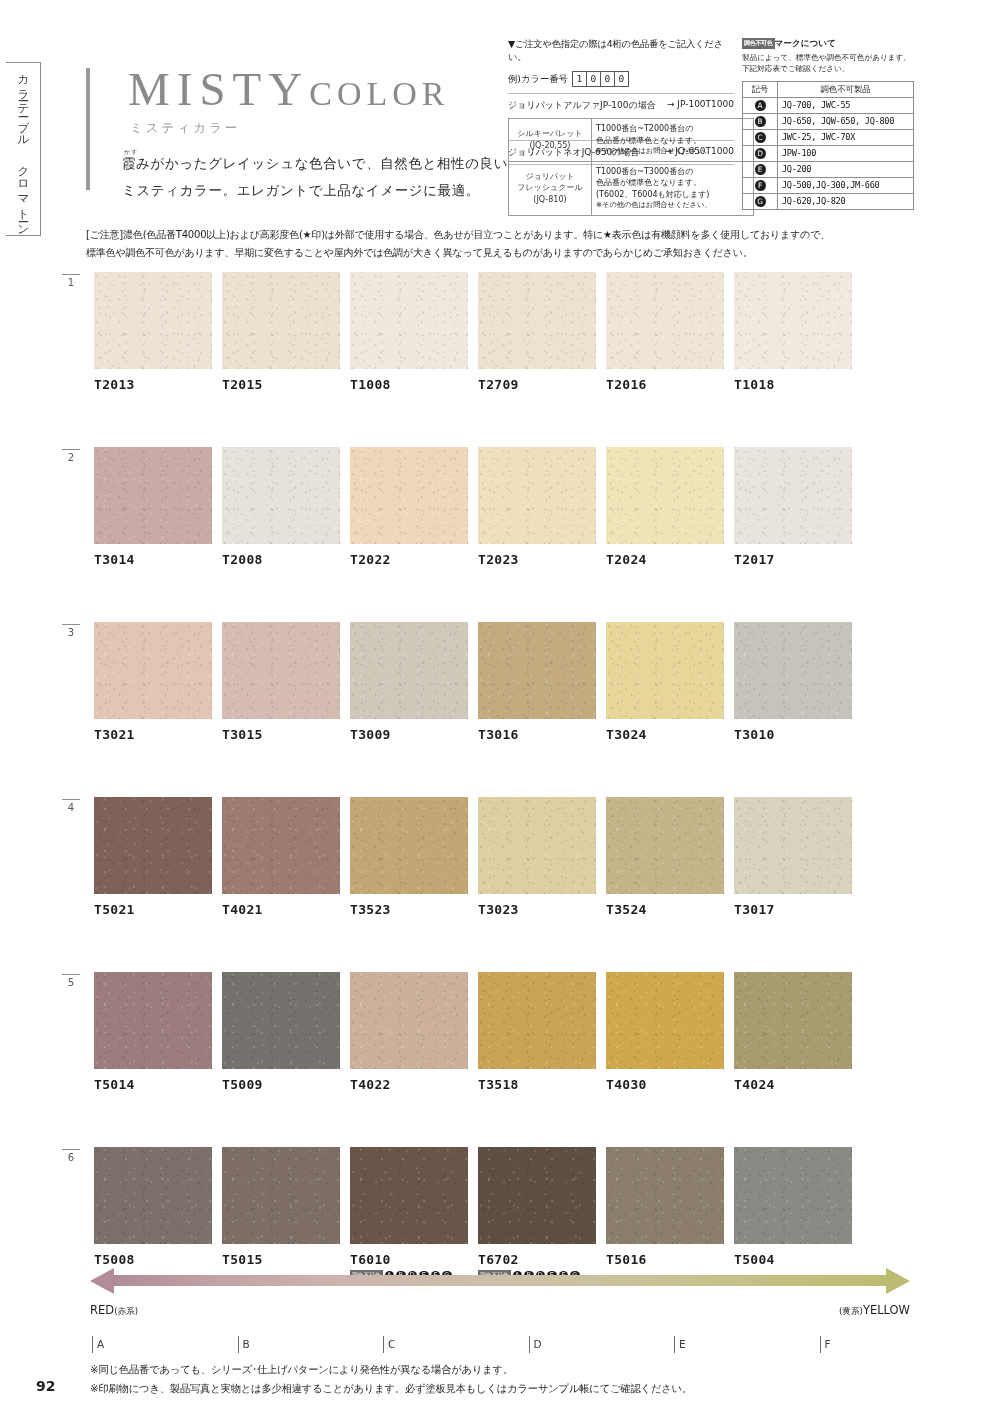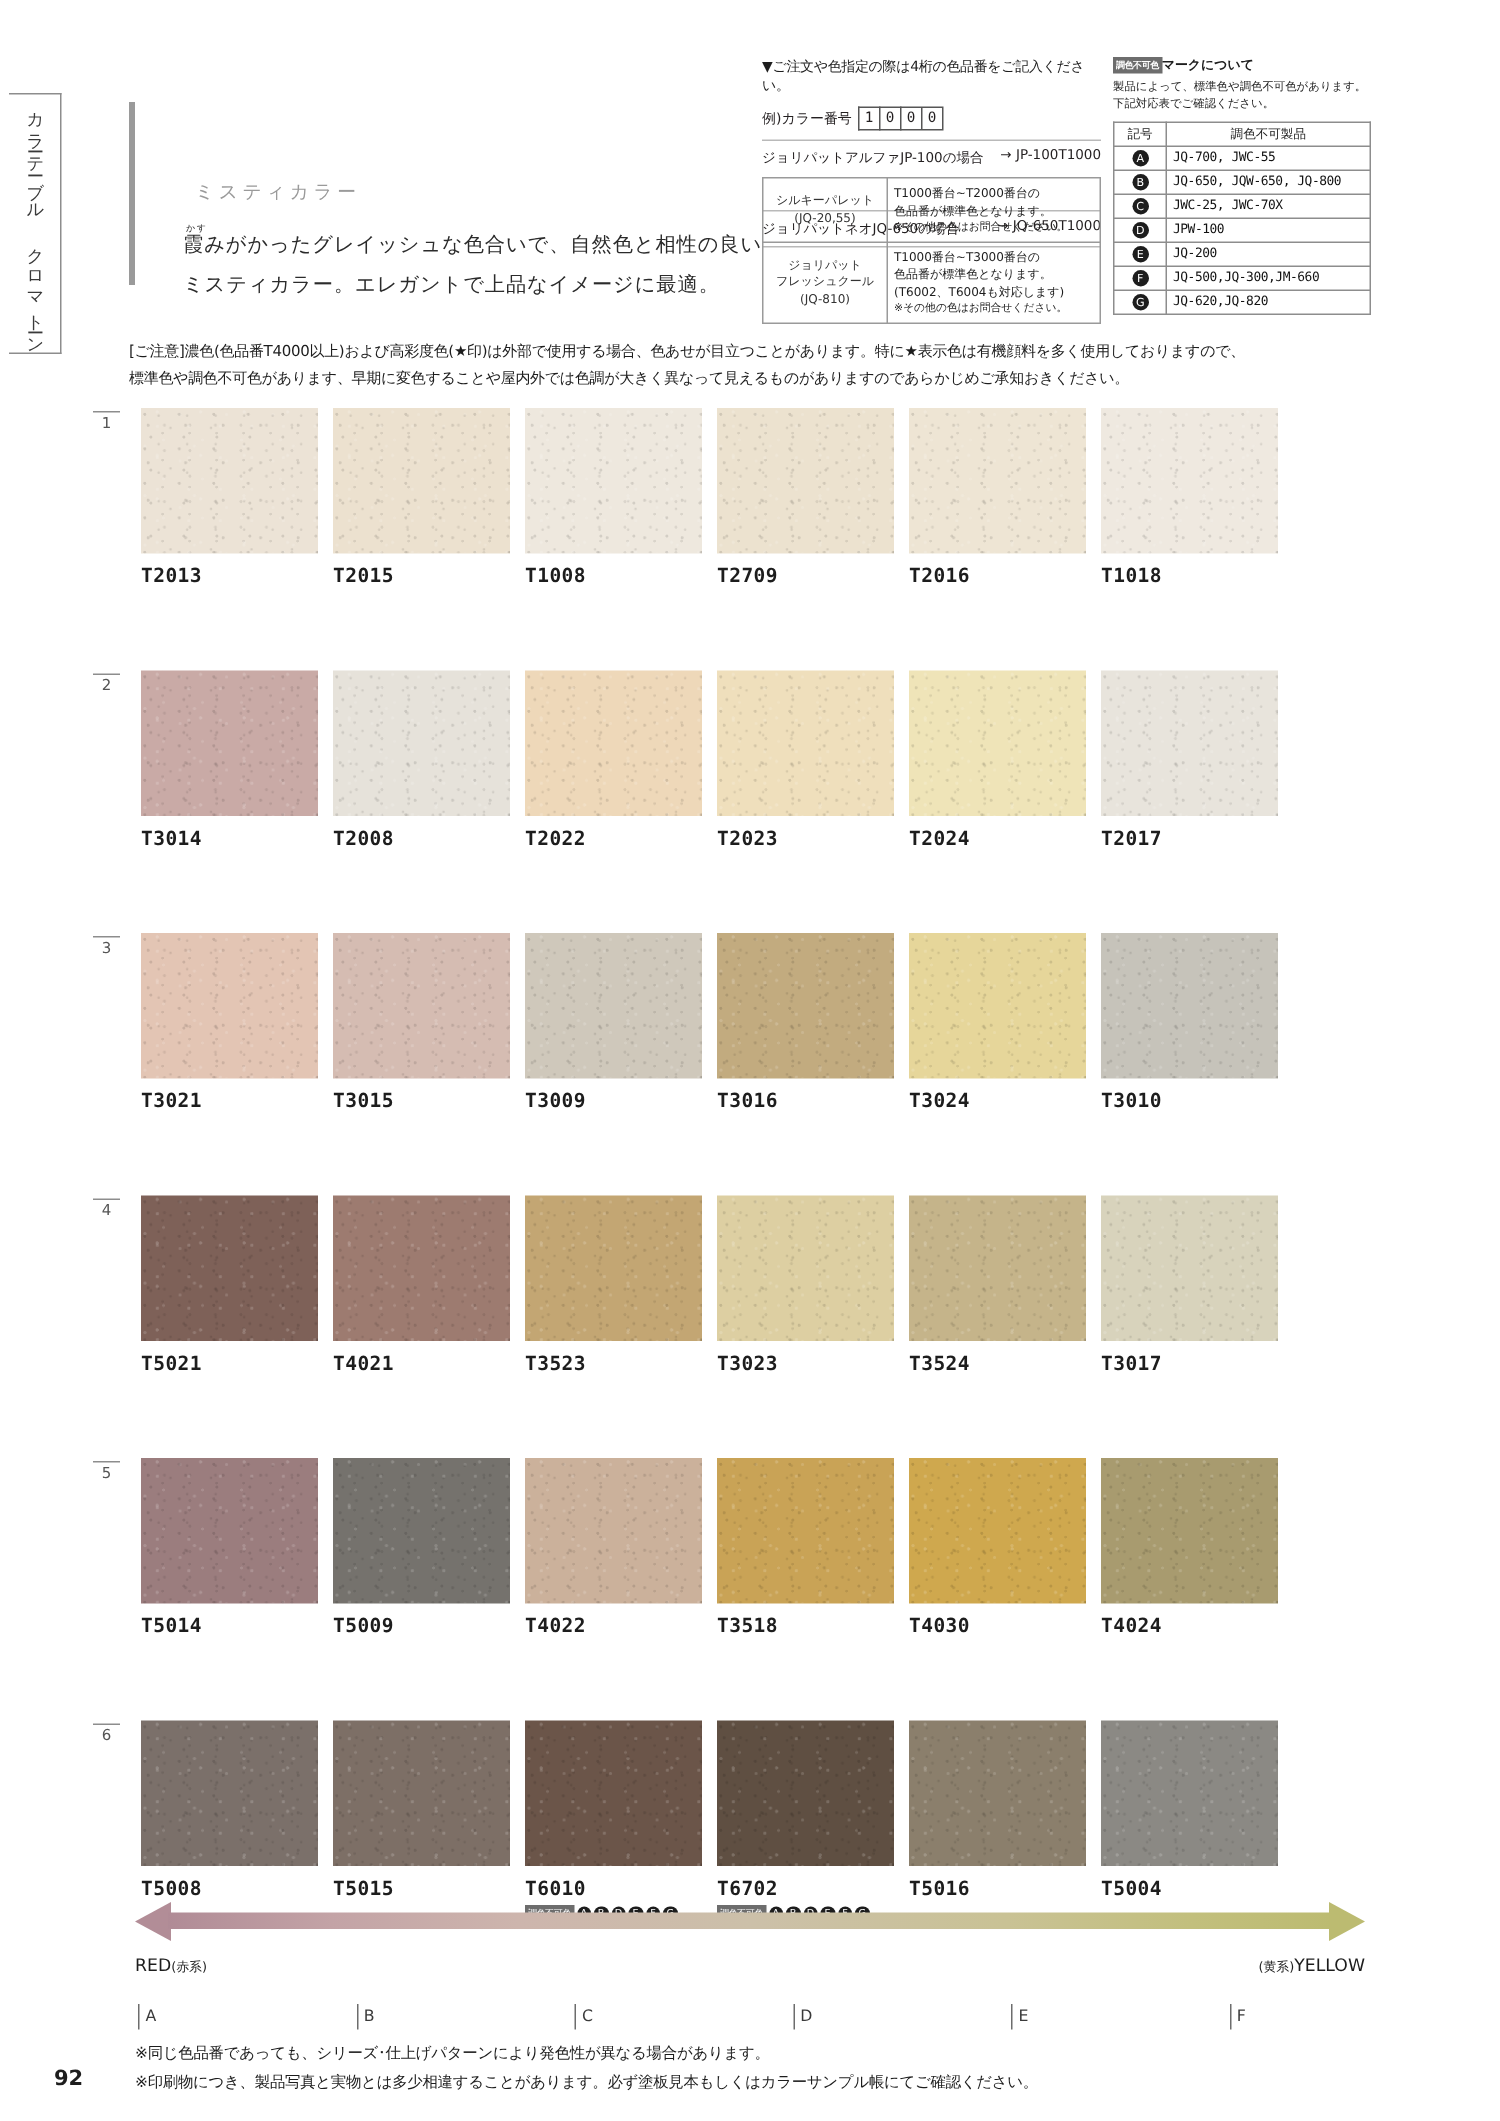--- a/index.html
+++ b/index.html
@@ -44,21 +44,21 @@
     display:inline-block;width:13px;height:14px;border:1px solid #565656;border-right:none;
     font-style:normal;font-size:9.5px;text-align:center;line-height:14px;
     font-family:"DejaVu Sans Mono",monospace;
   }
   .num-cells i:last-child{border-right:1px solid #565656;}
   .order-line{margin-top:6px;padding-top:5px;border-top:1px solid #b9b9b9;font-size:9px;
     display:flex;justify-content:space-between;}
   .order-line.last{padding-bottom:5px;border-bottom:1px solid #b9b9b9;margin-top:28px;}
 
   
-  .prod-table{position:absolute;left:508px;top:118px;width:226px;border-collapse:collapse;
+  .prod-table{position:absolute;left:508px;top:118px;width:246px;border-collapse:collapse;
     font-family:"DejaVu Sans",sans-serif;padding-left:40px;}
   .prod-table td{border:1px solid #9a9a9a;padding:4px 4px;vertical-align:middle;}
   .prod-table td.name{width:74px;text-align:center;font-size:8px;line-height:1.45;color:#333;}
   .prod-table td.desc{font-size:8px;line-height:1.45;color:#1d1d1d;}
   .prod-table .tiny{font-size:7.2px;}
 
   
   .mark-note{position:absolute;left:742px;top:38px;width:172px;font-family:"DejaVu Sans",sans-serif;}
   .badge{display:inline-block;background:#6d6d6d;color:#fff;font-size:6px;padding:1px 2px;
     letter-spacing:-.3px;vertical-align:middle;}
@@ -130,20 +130,23 @@
 </head>
 <body>
 
 <div class="page">
 
   <div class="side-tab">
     <span>カラーテーブル クロマトーン</span>
   </div>
 
   <div class="title-rule"></div>
+  <div class="title-main">
+    <span>MISTY</span><span class="sm">COLOR</span>
+  </div>
   <div class="title-sub">ミスティカラー</div>
   <div class="ruby">かす</div>
   <div class="title-desc">
     <div>霞みがかったグレイッシュな色合いで、自然色と相性の良い</div>
     <div>ミスティカラー。エレガントで上品なイメージに最適。</div>
   </div>
 
   <div class="order-box">
     <div class="order-head">▼ご注文や色指定の際は4桁の色品番をご記入ください。</div>
     <div class="order-ex">

